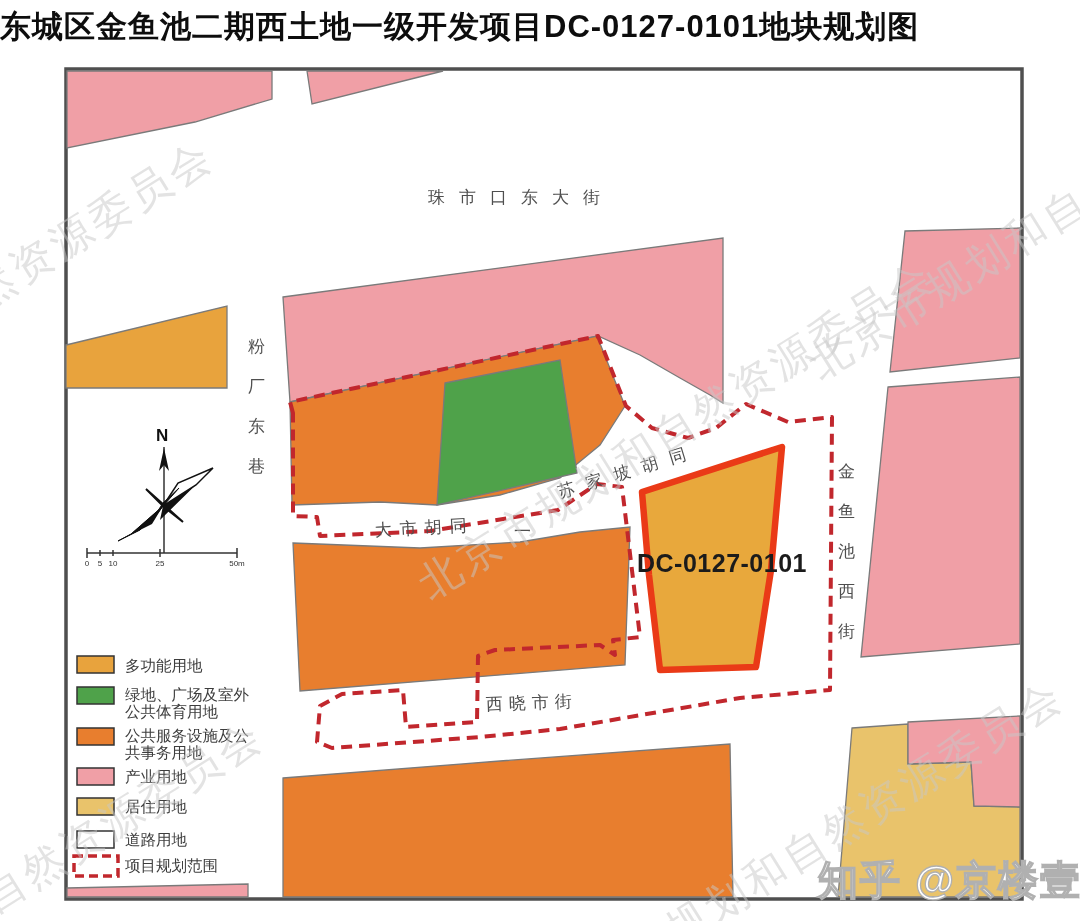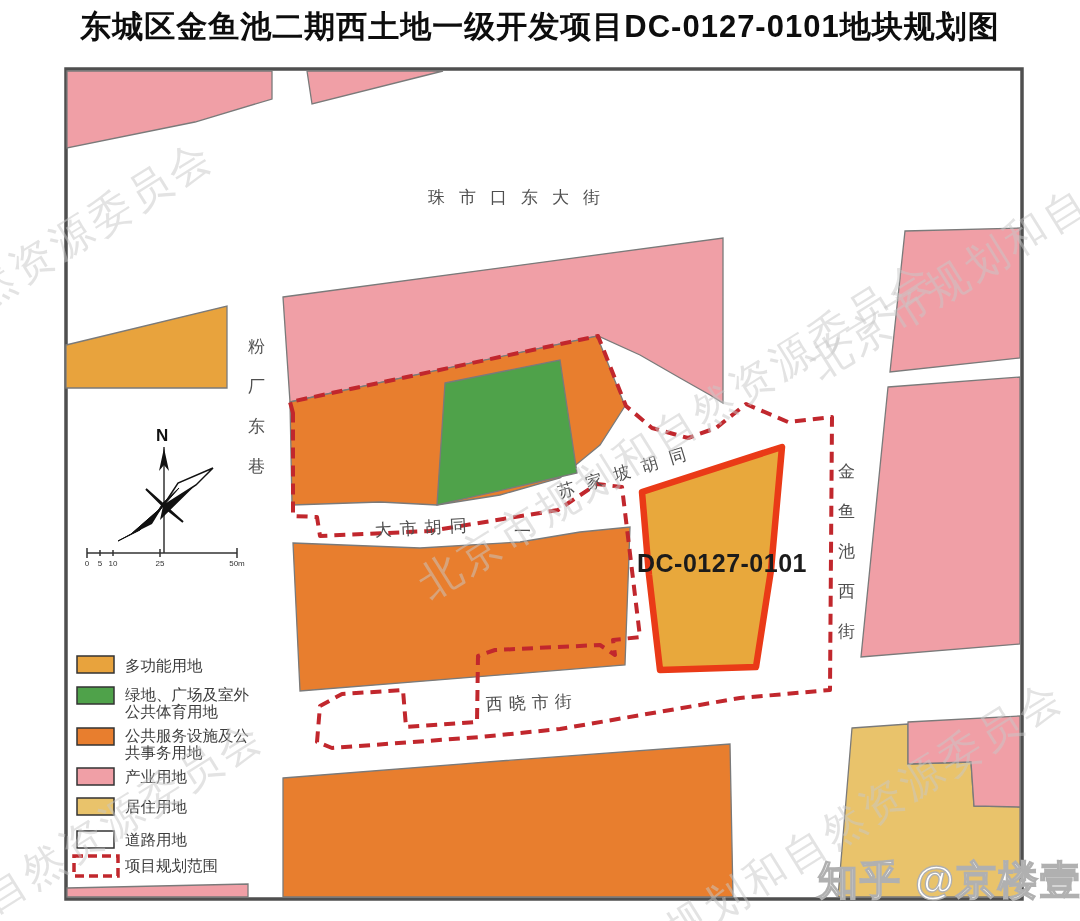--- a/index.html
+++ b/index.html
@@ -1,18 +1,18 @@
 <!DOCTYPE html>
 <html><head>
 <meta charset="utf-8">
 <style>
   html,body{margin:0;padding:0;background:#ffffff;width:1080px;height:921px;overflow:hidden;}
   body{font-family:"Liberation Sans","DejaVu Sans",sans-serif;position:relative;}
   .page-title{
-    position:absolute;top:6px;left:0;width:1080px;text-align:center;
+    position:absolute;top:6px;left:0;width:1080px;
     font-size:31px;font-weight:800;color:#0d0d0d;letter-spacing:1px;white-space:nowrap;
   }
   svg{position:absolute;top:0;left:0;}
   .street-label{fill:#4f4f4f;font-size:17px;font-weight:500;}
   .legend-label{fill:#3d3d3d;font-size:15.5px;}
   .wm{fill:#c8c8c8;opacity:0.5;font-size:42px;letter-spacing:4px;font-weight:500;}
   .poly{stroke:#7a7a7a;stroke-width:1.3;}
 </style>
 </head>
 <body>

